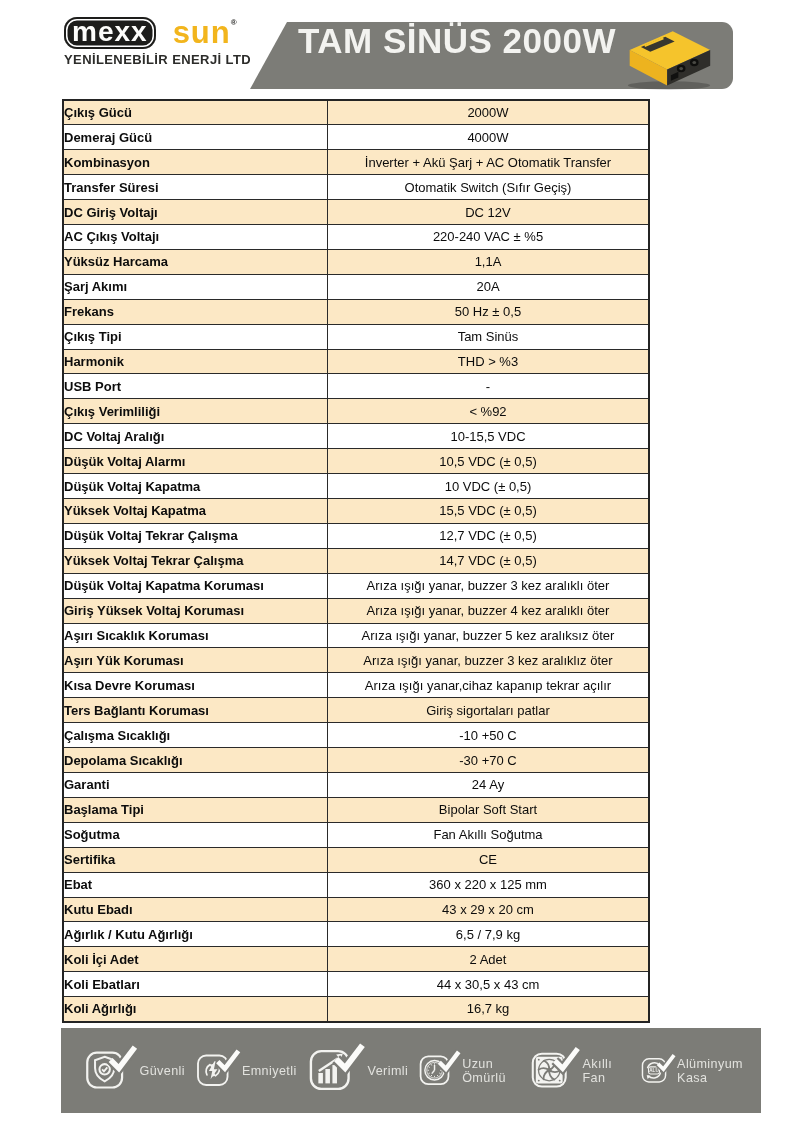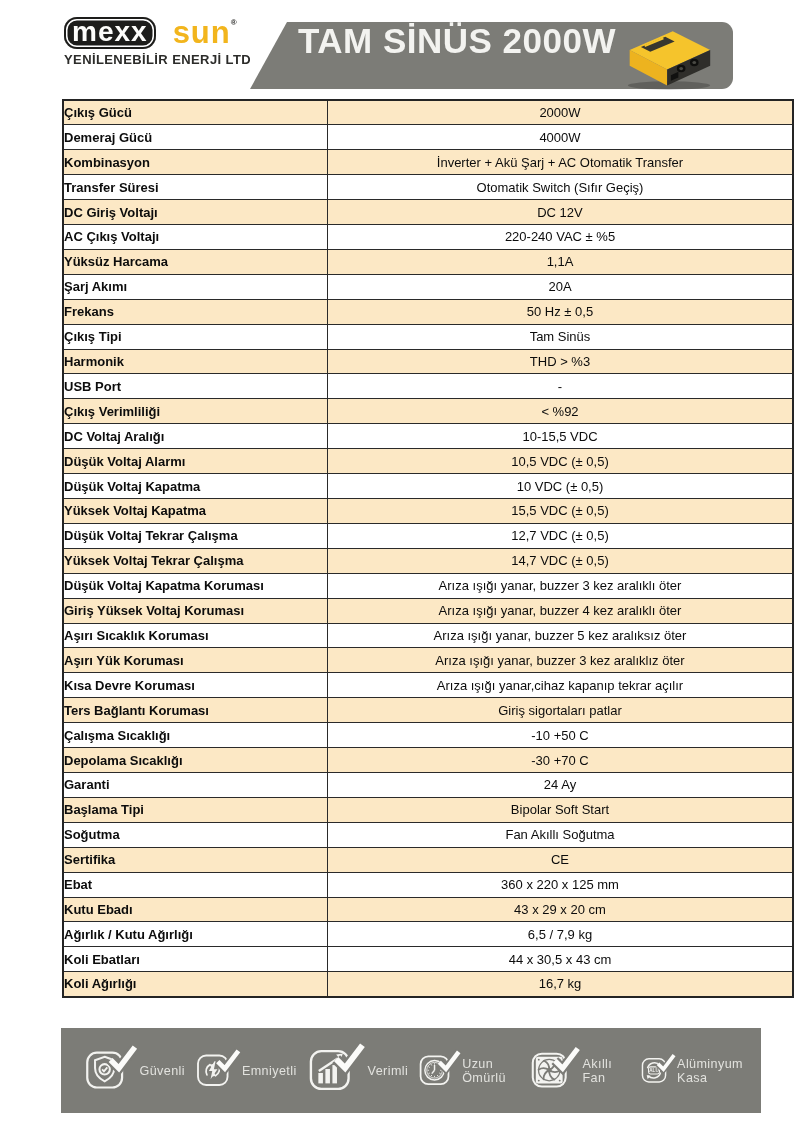--- a/index.html
+++ b/index.html
@@ -34,21 +34,21 @@
     border-top:67px solid #ffffff;border-right:37px solid transparent;
   }
   .title-text{
     position:absolute;left:42px;top:4px;width:330px;text-align:center;
     color:#f3f3f0;font-weight:bold;font-size:35px;line-height:29px;letter-spacing:0.5px;
   }
   .product-photo{position:absolute;right:3px;top:-3px;width:122px;height:73px;}
 
   
   table.spec{
-    position:absolute;left:62px;top:99px;width:732px;
+    position:absolute;left:62px;top:99px;width:588px;
     border-collapse:collapse;border:2.6px solid #242424;
     table-layout:fixed;
   }
   table.spec tr{height:24.92px;}
   table.spec td{
     border:1.6px solid #2a2a2a;padding:0;vertical-align:middle;
     font-size:13px;color:#0c0c0c;overflow:hidden;white-space:nowrap;
   }
   td.label-cell{width:263px;font-weight:bold;padding-left:6px;}
   td.value-cell{text-align:center;}
@@ -234,20 +234,24 @@
           <td class="label-cell">Ebat</td>
           <td class="value-cell">360 x 220 x 125 mm</td>
         </tr>
         <tr class="row-odd">
           <td class="label-cell">Kutu Ebadı</td>
           <td class="value-cell">43 x 29 x 20 cm</td>
         </tr>
         <tr class="row-even">
           <td class="label-cell">Ağırlık / Kutu Ağırlığı</td>
           <td class="value-cell">6,5 / 7,9 kg</td>
+        </tr>
+        <tr class="row-odd">
+          <td class="label-cell">Koli İçi Adet</td>
+          <td class="value-cell">2 Adet</td>
         </tr>
         <tr class="row-even">
           <td class="label-cell">Koli Ebatları</td>
           <td class="value-cell">44 x 30,5 x 43 cm</td>
         </tr>
         <tr class="row-odd">
           <td class="label-cell">Koli Ağırlığı</td>
           <td class="value-cell">16,7 kg</td>
         </tr>
       </tbody>

